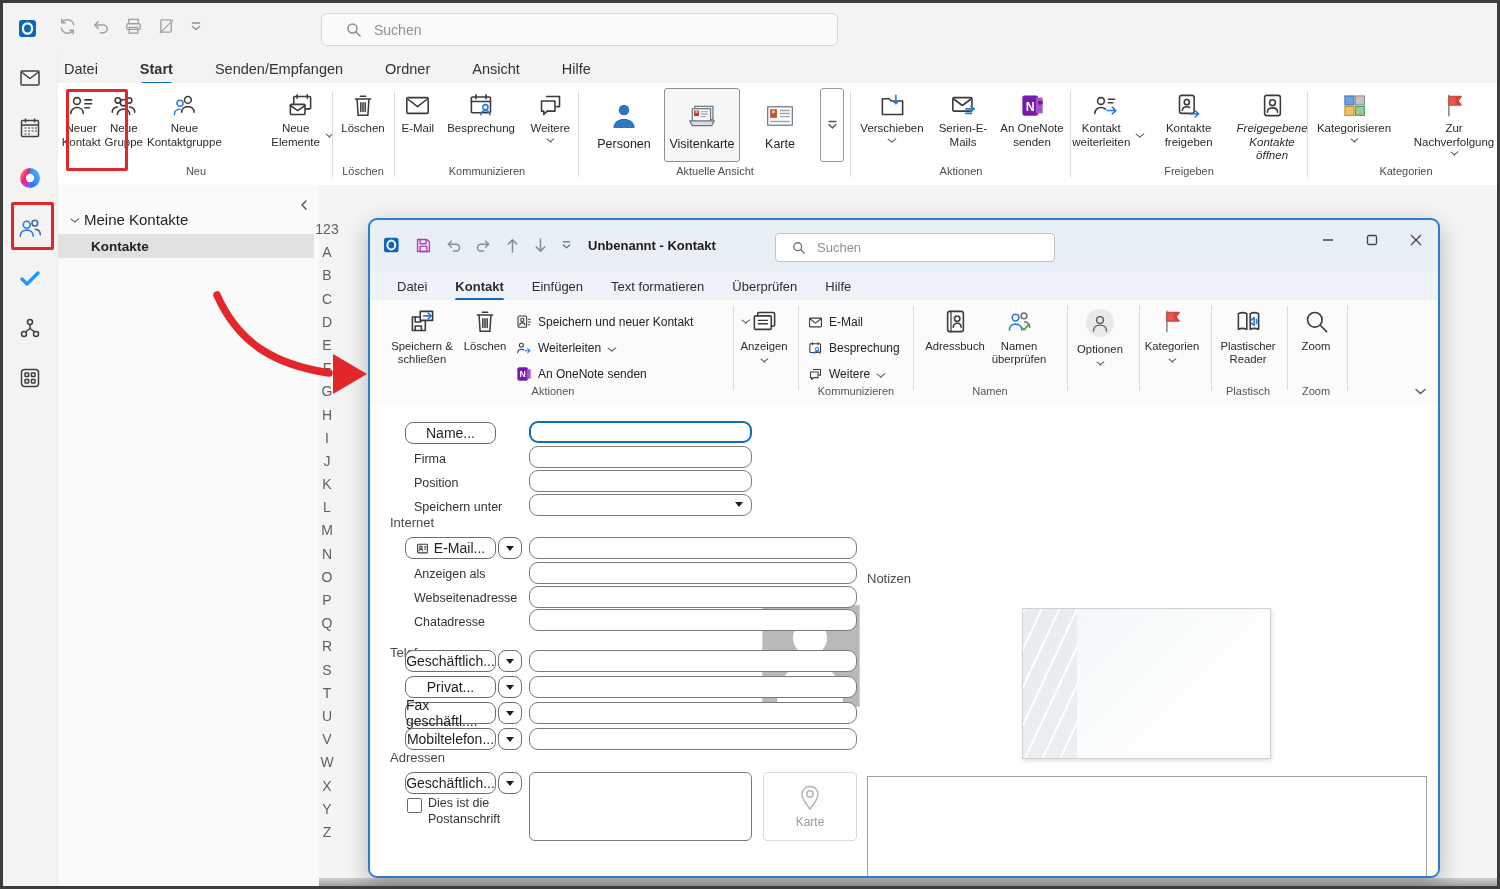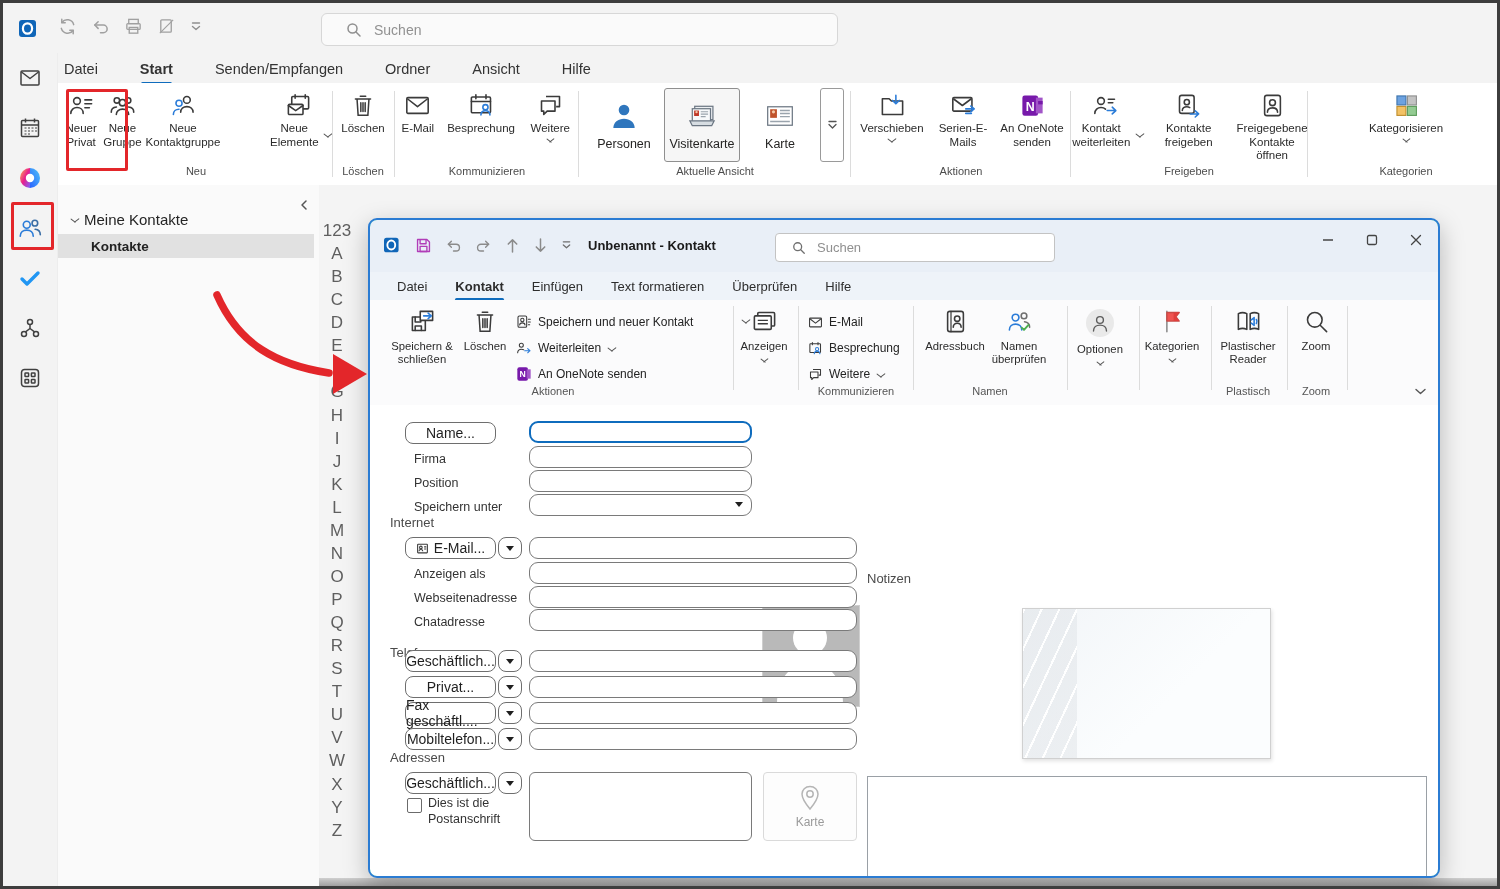--- a/index.html
+++ b/index.html
@@ -34,21 +34,21 @@
   .rail{position:absolute;left:0;top:50px;width:55px;height:836px;background:#f3f3f3;display:flex;flex-direction:column;align-items:center;gap:24px;padding-top:12px;box-sizing:border-box;}
   .rail .ric{width:26px;height:26px;display:flex;align-items:center;justify-content:center;}
   
   .fpane{position:absolute;left:55px;top:182px;width:261px;height:704px;background:#fafafa;}
   .fp-head{position:absolute;left:12px;top:26px;display:flex;align-items:center;gap:5px;font-size:15px;color:#252525;}
   .fp-row{position:absolute;left:0;top:49px;width:256px;height:24px;background:#e1e1e1;display:flex;align-items:center;padding-left:33px;box-sizing:border-box;font-size:13.5px;font-weight:700;color:#222;}
   .collapse{position:absolute;right:10px;top:14px;}
   
   .content{position:absolute;left:316px;top:182px;width:1181px;height:704px;background:#f4f4f4;}
   .content .band{position:absolute;left:0;bottom:0;width:100%;height:11px;background:linear-gradient(#cfcfcf,#8f8f8f);}
-  .alpha{position:absolute;left:318px;top:219px;width:32px;height:617px;display:flex;flex-direction:column;justify-content:space-between;align-items:center;font-size:17px;color:#5f5f5f;}
+  .alpha{position:absolute;left:308px;top:219px;width:32px;height:617px;display:flex;flex-direction:column;justify-content:space-between;align-items:center;font-size:14px;color:#5f5f5f;}
   .alpha span{line-height:1;}
   
   .redbox{position:absolute;border:3px solid #e3262a;border-radius:2px;pointer-events:none;}
   .annot{position:absolute;left:0;top:0;pointer-events:none;}
   
   .cwin{position:absolute;left:365px;top:215px;width:1072px;height:660px;background:#14b8a6;border:2px solid #2b7cd3;border-radius:9px;box-shadow:0 8px 24px rgba(0,0,0,.25);box-sizing:border-box;overflow:hidden;}
   .cw-title{position:absolute;left:0;top:0;width:100%;height:52px;background:#e9eff7;}
   .cw-qat{position:absolute;left:14px;top:16px;display:flex;gap:13px;align-items:center;}
   .cw-titletext{position:absolute;left:218px;top:18px;font-size:13px;font-weight:700;color:#1b1b1b;}
   .cw-search{position:absolute;left:405px;top:13px;width:280px;height:29px;background:#fff;border:1px solid #c3c3c3;border-radius:4px;display:flex;align-items:center;gap:9px;padding-left:16px;box-sizing:border-box;}
@@ -155,21 +155,21 @@
 
   <div class="ribbon">
 
     <div class="rgroup" style="left:5px;width:266px;">
       <div class="rbtn" style="width:56px;">
         <svg width="27" height="27" viewBox="0 0 24 24" fill="none" stroke="#3b3b3b" stroke-width="1.4" stroke-linecap="round">
             <circle cx="8" cy="8" r="3"></circle>
             <path d="M2.5 19c0-3.3 2.5-5.2 5.5-5.2s5.5 1.9 5.5 5.2"></path>
             <path d="M15 7h6M15 10.5h6M15 14h4"></path>
           </svg>
-        <span>Neuer Privat</span>
+        <span>Neuer Kontakt</span>
       </div>
       <div class="rbtn" style="width:46px;">
         <svg width="27" height="27" viewBox="0 0 24 24" fill="none" stroke="#3b3b3b" stroke-width="1.4" stroke-linecap="round">
             <circle cx="7" cy="7.5" r="2.4"></circle>
             <circle cx="17" cy="7.5" r="2.4"></circle>
             <circle cx="12" cy="9.5" r="2.8"></circle>
             <path d="M2 18c0-2.8 2-4.4 4.6-4.6M22 18c0-2.8-2-4.4-4.6-4.6"></path>
             <path d="M6.5 20c0-3 2.4-4.8 5.5-4.8s5.5 1.8 5.5 4.8"></path>
           </svg>
         <span>Neue Gruppe</span>
@@ -341,21 +341,21 @@
         <svg width="27" height="27" viewBox="0 0 24 24" fill="none" stroke="#3b3b3b" stroke-width="1.4" stroke-linecap="round">
             <rect x="4" y="3" width="13" height="16" rx="2"></rect>
             <circle cx="10.5" cy="9" r="2.3"></circle>
             <path d="M6.5 16.5c0-2.2 1.8-3.4 4-3.4 1 0 1.9.2 2.6.7"></path>
             <g stroke="#2b7cd8" stroke-linejoin="round">
               <path d="M13.5 19.5H21M18 16.8l3 2.7-3 2.7"></path>
             </g>
           </svg>
         <span>Kontakte freigeben</span>
       </div>
-      <div class="rbtn" style="width:82px;">
+      <div class="rbtn" style="width:82px;font-style:italic;">
         <svg width="27" height="27" viewBox="0 0 24 24" fill="none" stroke="#3b3b3b" stroke-width="1.4" stroke-linecap="round">
             <rect x="5" y="3" width="14" height="18" rx="2"></rect>
             <circle cx="12" cy="9.5" r="2.6"></circle>
             <path d="M7.5 18c0-2.5 2-3.9 4.5-3.9s4.5 1.4 4.5 3.9"></path>
           </svg>
         <span>Freigegebene Kontakte öffnen</span>
       </div>
     </div>
     <div class="rgl" style="left:1016px;width:230px;">Freigeben</div>
     <div class="rdiv" style="left:1249px;"></div>
@@ -363,20 +363,31 @@
     <div class="rgroup" style="left:1253px;width:190px;gap:10px;">
       <div class="rbtn" style="width:86px;">
         <svg width="27" height="27" viewBox="0 0 24 24">
             <rect x="3.5" y="3.5" width="8" height="8" fill="#6da2e0" stroke="#3f75ad"></rect>
             <rect x="12.8" y="3.5" width="8" height="8" fill="#c3c3c3" stroke="#8f8f8f"></rect>
             <rect x="3.5" y="12.8" width="8" height="8" fill="#f3c265" stroke="#c08f2f"></rect>
             <rect x="12.8" y="12.8" width="8" height="8" fill="#93cb92" stroke="#5d9c5c"></rect>
           </svg>
         <span style="display:inline-flex;flex-direction:column;align-items:center;gap:2px;">
             <span>Kategorisieren</span>
+            <span class="chev"></span>
+          </span>
+      </div>
+      <div class="rbtn" style="width:94px;">
+        <svg width="27" height="27" viewBox="0 0 24 24">
+            <path d="M7 3v18" stroke="#8c8c8c" stroke-width="1.4" stroke-linecap="round"></path>
+            <path d="M7 4h11l-3 3.8 3 3.8H7z" fill="#ef5350" stroke="#c84a46" stroke-width="1.2" stroke-linejoin="round"></path>
+            <path d="M13 4h5l-3 3.8 3 3.8h-5z" fill="#e03e3c"></path>
+          </svg>
+        <span style="display:inline-flex;flex-direction:column;align-items:center;gap:2px;">
+            <span>Zur Nachverfolgung</span>
             <span class="chev"></span>
           </span>
       </div>
     </div>
     <div class="rgl" style="left:1253px;width:190px;">Kategorien</div>
   </div>
 
   <div class="rail" style="border-right:1px solid #ededed;">
     <span class="ric">
         <svg width="24" height="24" viewBox="0 0 24 24" fill="none" stroke="#404040" stroke-width="1.5" stroke-linejoin="round">

